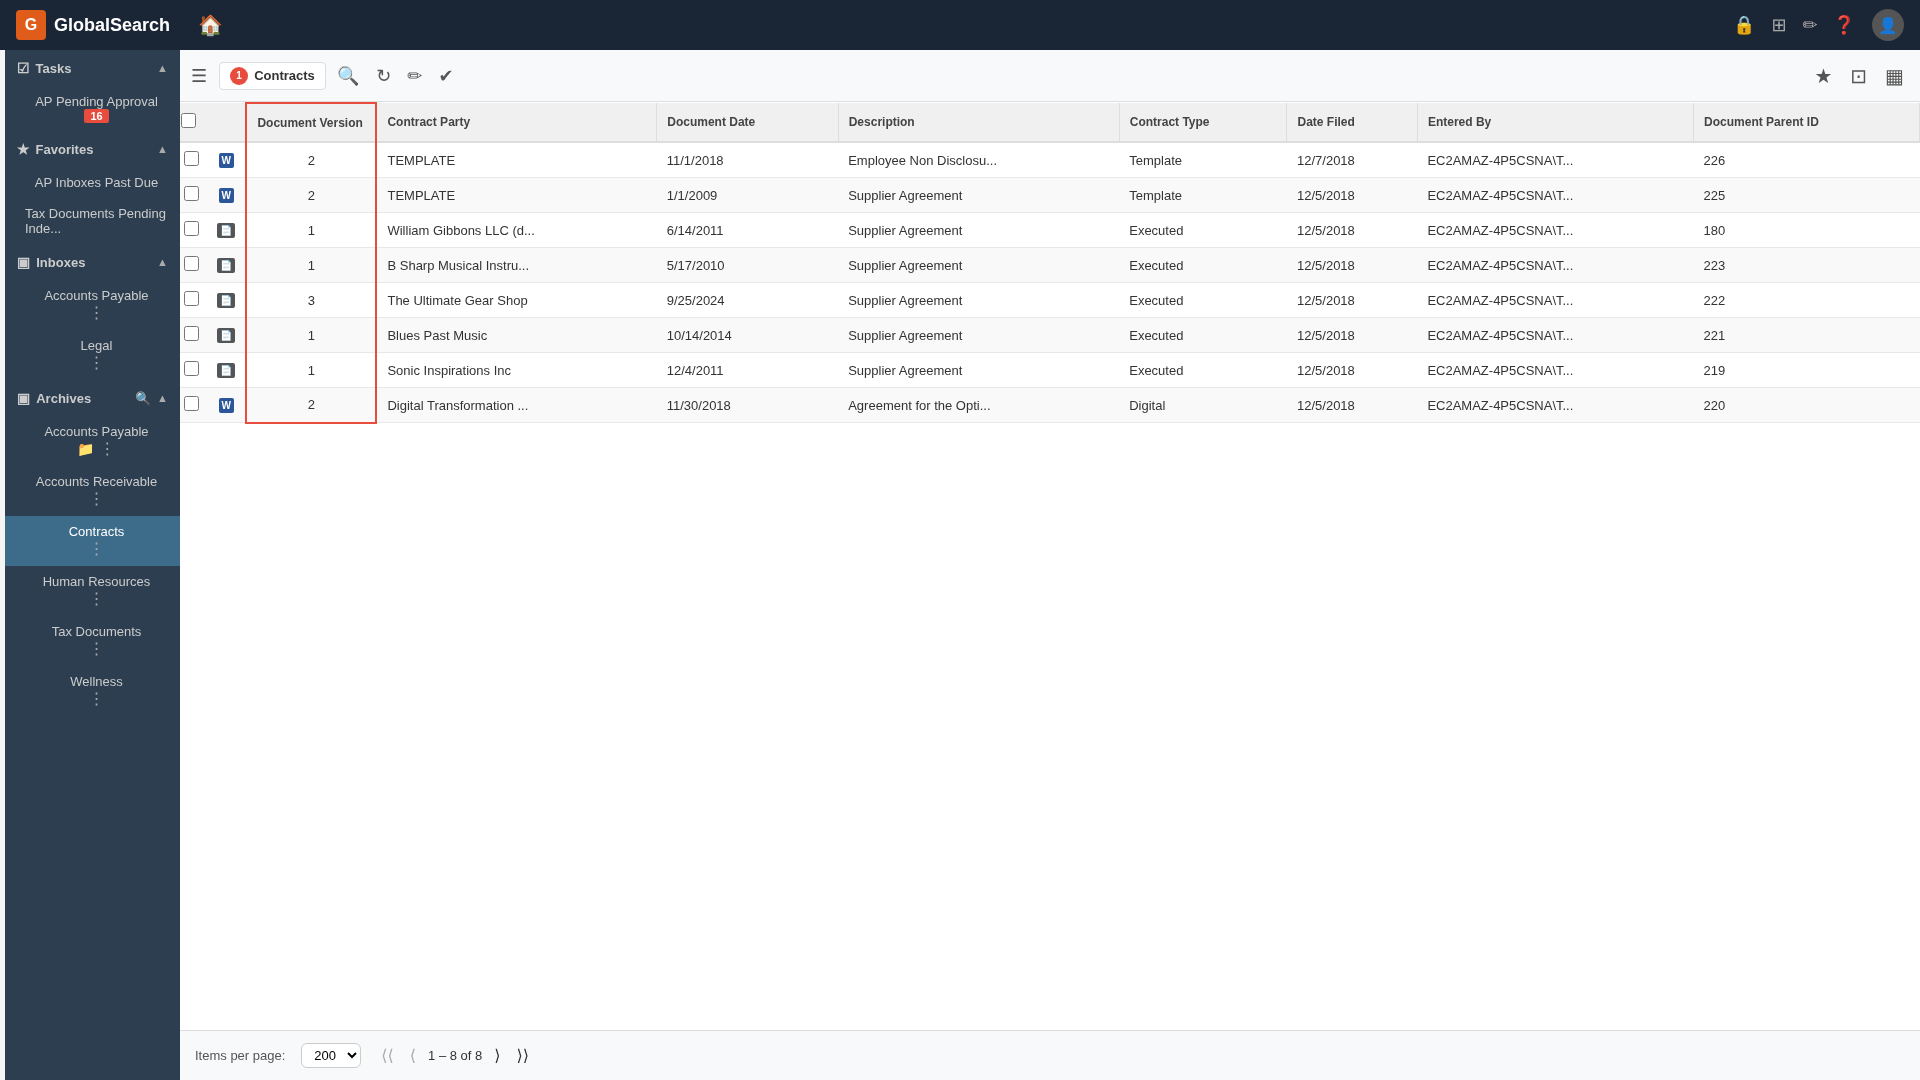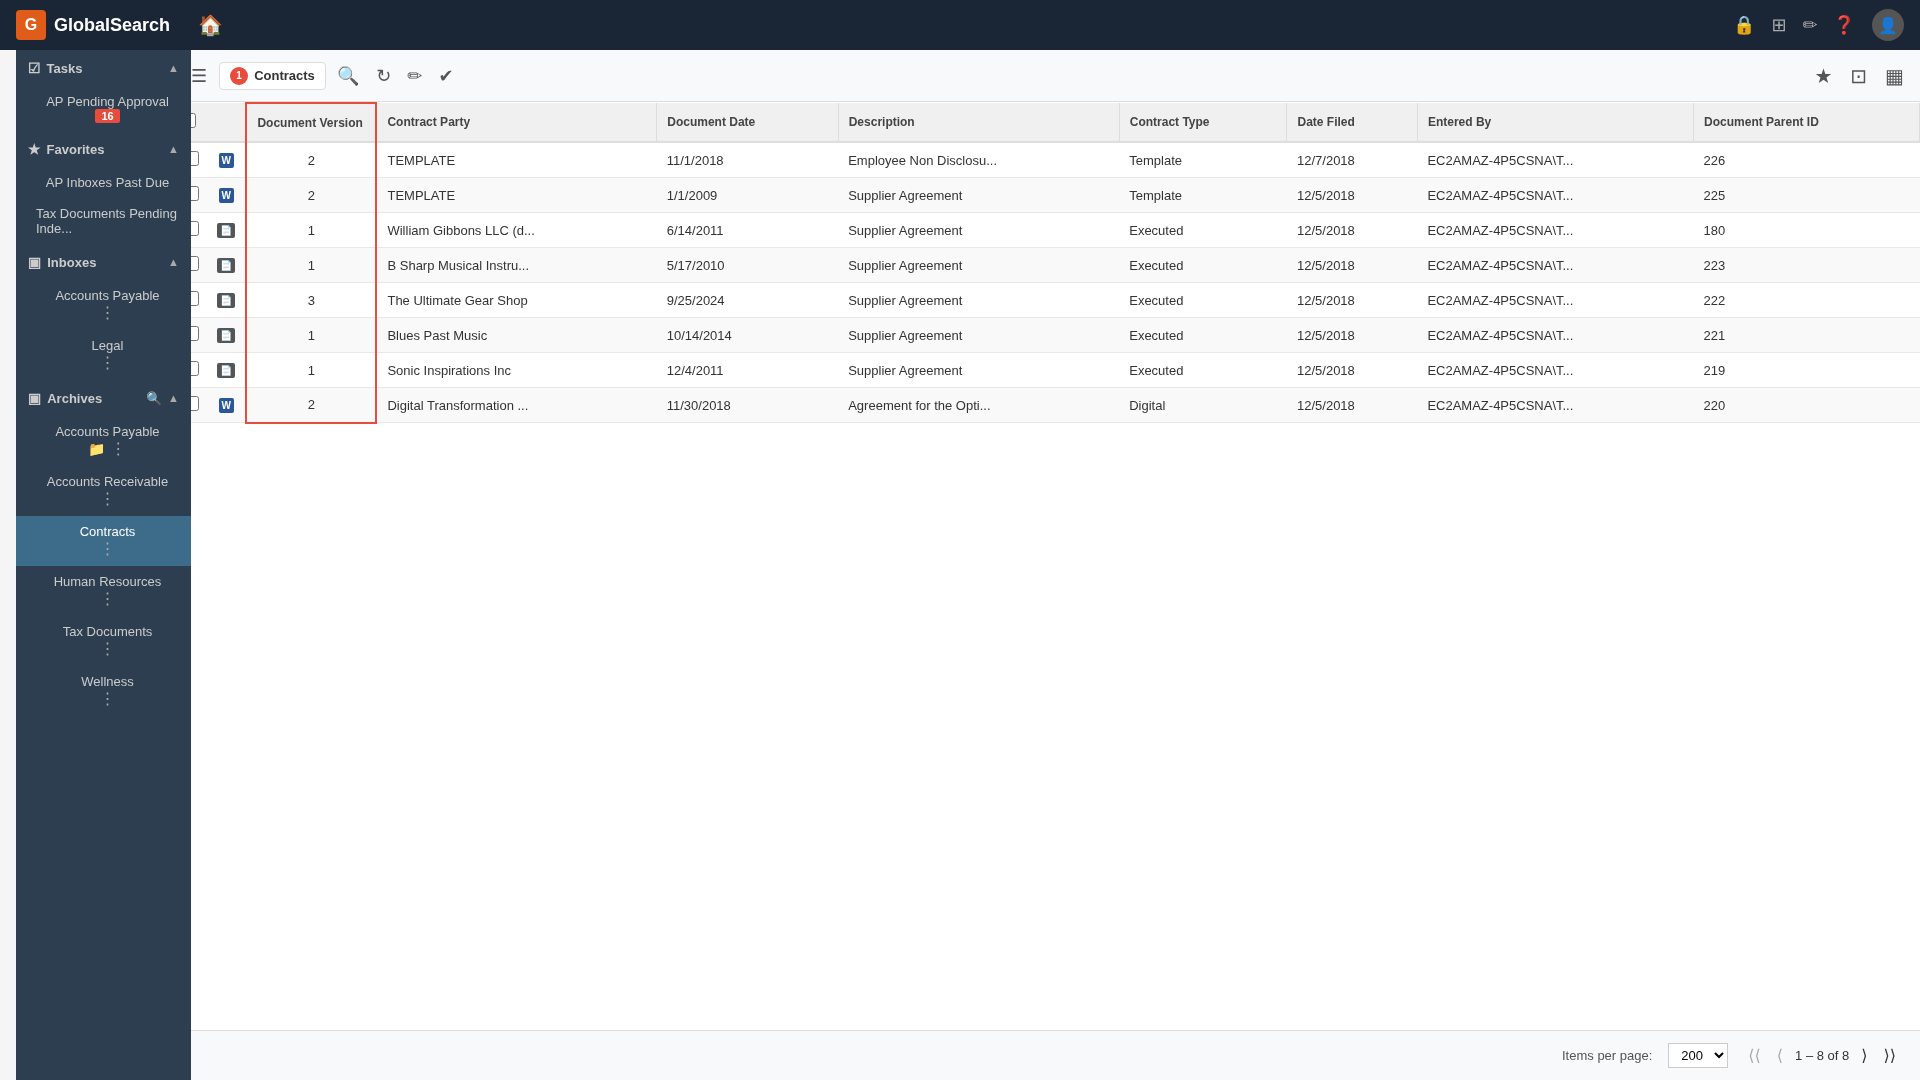--- a/index.html
+++ b/index.html
@@ -62,21 +62,21 @@
       justify-content: center;
       font-size: 16px;
       color: white;
       cursor: pointer;
     }
 
     
     .sidebar {
       position: fixed;
       top: 50px;
-      left: 16px;
+      left: 5px;
       width: 175px;
       bottom: 0;
       background: #2c3e50;
       color: white;
       overflow-y: auto;
       z-index: 90;
     }
     .sidebar-section-header {
       display: flex;
       align-items: center;
@@ -216,28 +216,27 @@
       border-top: 2px solid #e74c3c !important;
     }
 
     
     .footer {
       height: 50px;
       background: #f8f9fa;
       border-top: 1px solid #ddd;
       display: flex;
       align-items: center;
-      justify-content: flex-end;
       padding: 0 20px;
       gap: 16px;
     }
     .footer-label { color: #555; font-size: 13px; }
     .footer-select {
       border: 1px solid #ccc;
-      border-radius: 0;
+      border-radius: 6px;
       padding: 3px 8px;
       font-size: 13px;
       background: white;
       cursor: pointer;
     }
     .footer-pagination {
       display: flex;
       align-items: center;
       gap: 8px;
       color: #333;

